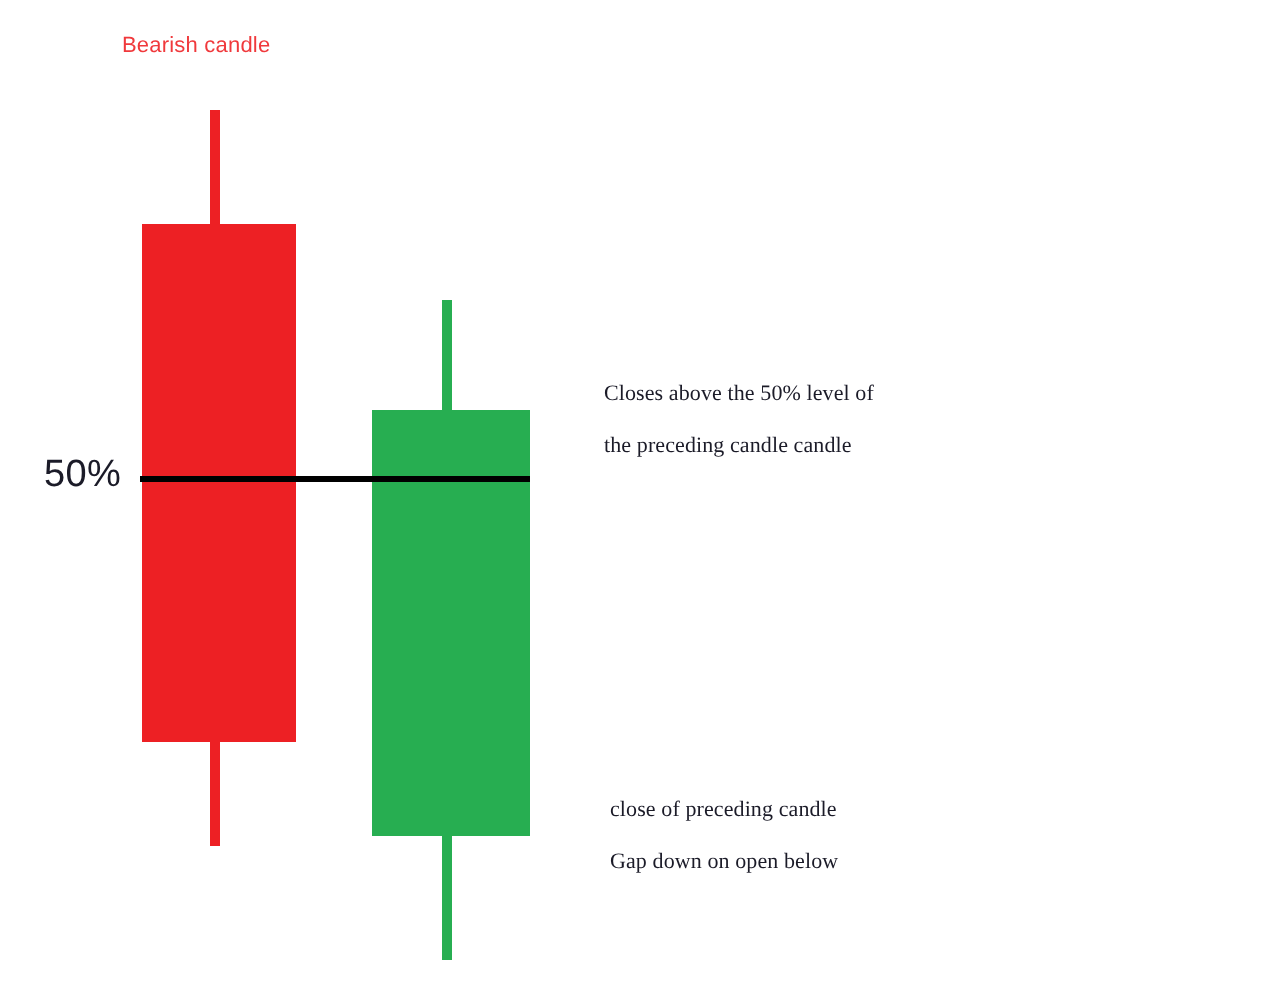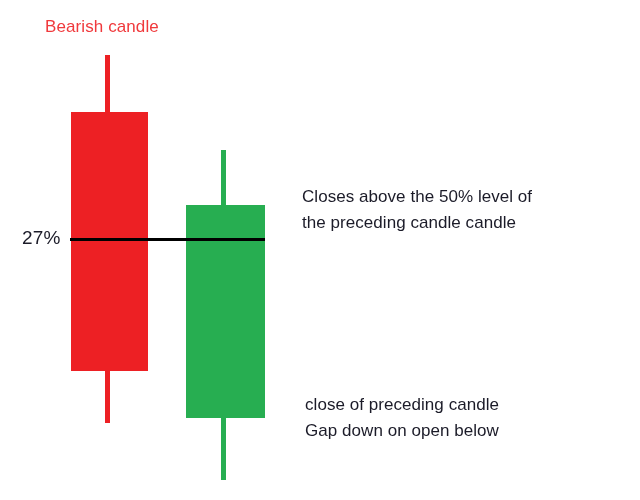--- a/index.html
+++ b/index.html
@@ -66,41 +66,43 @@
     top: 227px;
     font-size: 19px;
     color: #1b1b28;
     letter-spacing: 0.2px;
     white-space: nowrap;
   }
 
   
   .candle-label {
     position: absolute;
-    font-size: 17px;
+    font-size: 11px;
     white-space: nowrap;
     letter-spacing: 0.1px;
+    margin-left: 16px;
   }
   #bearish-label {
     left: 45px;  top: 17px;
     color: #F0393C;
   }
   #bullish-label {
     left: 165px; top: 111px;
     color: #35BD63;
   }
 
   
   .annotation {
     position: absolute;
-    font-size: 17px;
+    font-size: 11px;
     line-height: 26px;
     color: #1b1b28;
     letter-spacing: 0.05px;
     white-space: nowrap;
+    font-family: Liberation Serif, serif;
   }
   #annotation-close-above {
     left: 302px; top: 184px;
   }
   #annotation-gap-down {
     left: 305px; top: 392px;
   }
 </style>
 </head>
 <body style="background: rgb(255, 255, 255);">
@@ -114,21 +116,21 @@
   <div class="candle-wick bearish-fill" id="bearish-lower-wick" style="background-color: rgb(237, 32, 36);"></div>
 
   <div class="candle-wick bullish-fill" id="bullish-upper-wick" style="background-color: rgb(39, 174, 81);"></div>
 
   <div class="candle-body bullish-fill" id="bullish-body" style="background-color: rgb(39, 174, 81);"></div>
 
   <div class="candle-wick bullish-fill" id="bullish-lower-wick" style="background-color: rgb(39, 174, 81);"></div>
 
   <div id="midpoint-line" style="background-color: rgb(0, 0, 0);"></div>
 
-  <div id="midpoint-label" style="color: rgb(27, 27, 40);">27%</div>
+  <div id="midpoint-label" style="color: rgb(27, 27, 40);">50%</div>
 
   <div class="candle-label" id="bearish-label" style="color: rgb(240, 57, 60);">Bearish candle</div>
 
 
   <div class="annotation" id="annotation-close-above" style="color: rgb(27, 27, 40);">
     <div>Closes above the 50% level of</div>
     <div>the preceding candle candle</div>
   </div>
 
   <div class="annotation" id="annotation-gap-down" style="color: rgb(27, 27, 40);">

